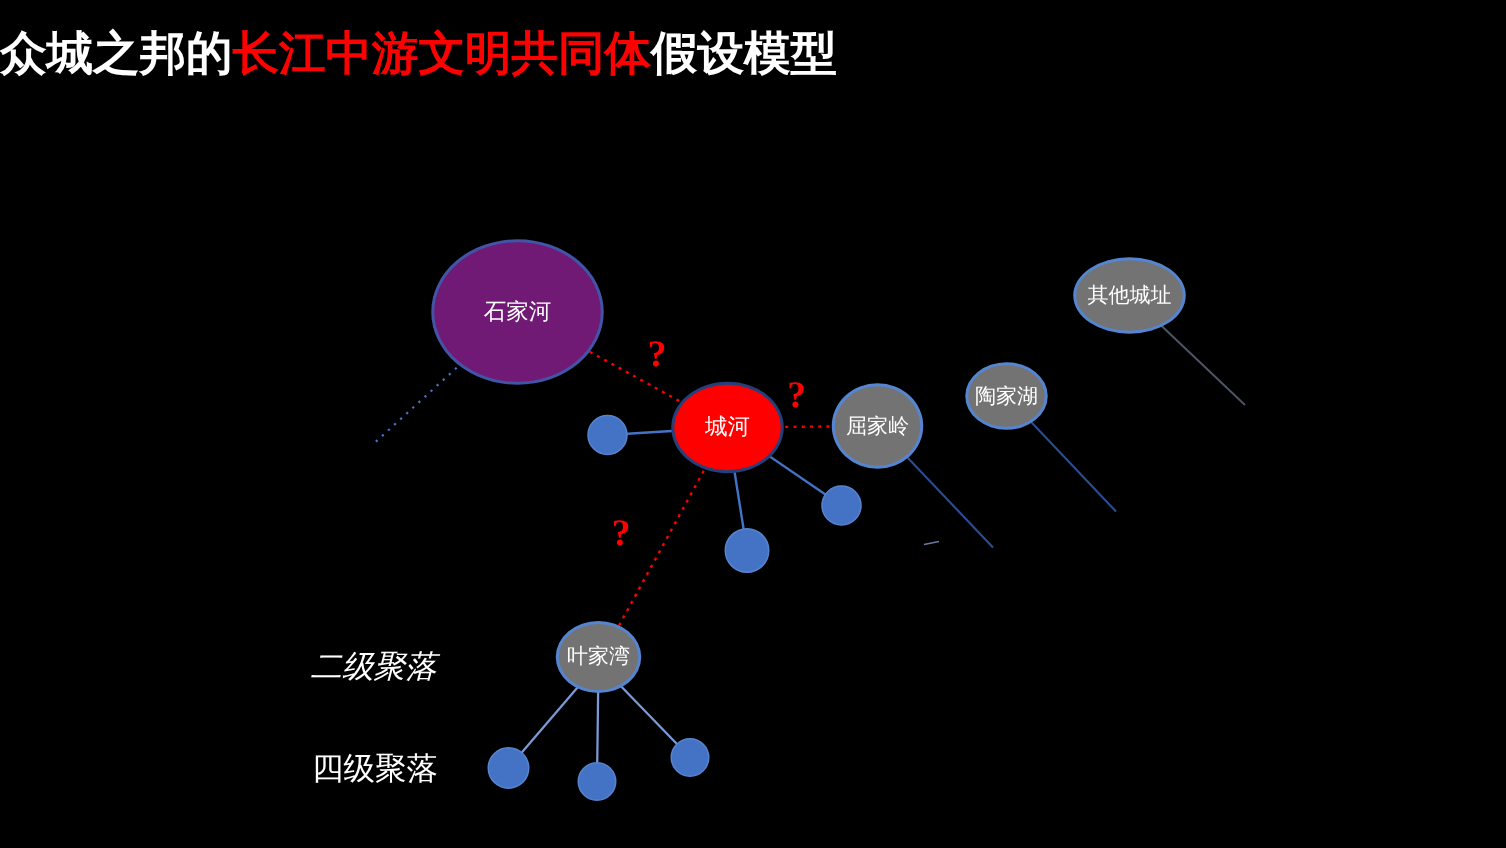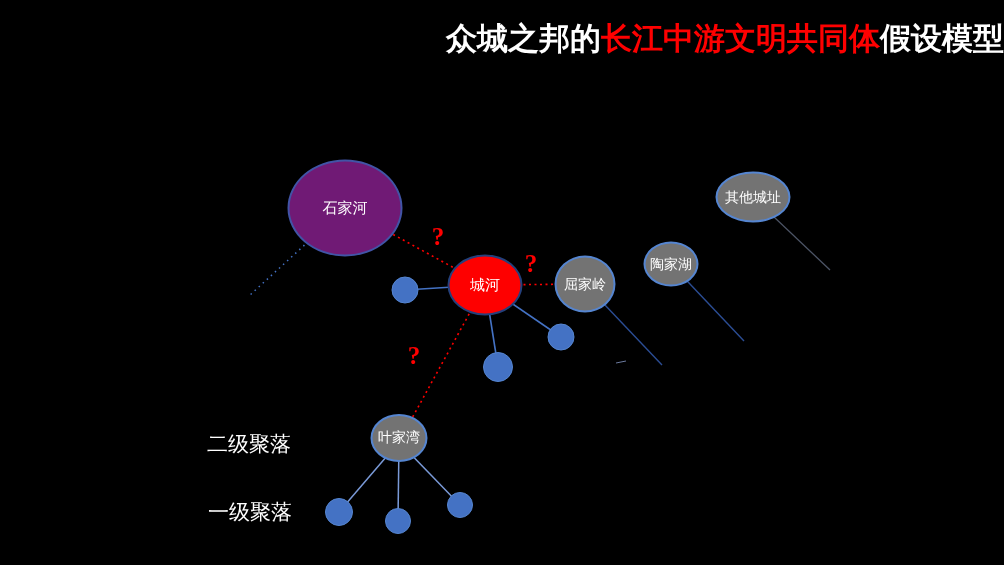--- a/index.html
+++ b/index.html
@@ -5,22 +5,22 @@
   html,body{margin:0;padding:0;background:#000;}
   #slide{
     position:relative;
     width:1004px;height:565px;
     background:#000;
     overflow:hidden;
     font-family:"Liberation Sans","DejaVu Sans",sans-serif;
   }
   #title{
     position:absolute;top:22px;left:0;width:100%;
-    text-align:right;
-    font-family:Liberation Sans, sans-serif;
+    text-align:left;
+    font-family:Liberation Mono, monospace;
     font-weight:bold;font-size:31px;line-height:34px;
     color:#ffffff;white-space:nowrap;letter-spacing:0px;
   }
   #title .hl{color:#fe0000;}
   .rowlabel{
     position:absolute;
     font-family:"Liberation Serif","DejaVu Serif",serif;
     font-size:21px;color:#ffffff;white-space:nowrap;
   }
   svg.edges{position:absolute;left:0;top:0;z-index:1;}
@@ -46,22 +46,22 @@
 </style>
 </head>
 <body>
 
 <div id="slide">
 
   <div id="title">
     <span>众城之邦的</span><span class="hl">长江中游文明共同体</span><span>假设模型</span>
   </div>
 
-  <div class="rowlabel" style="left:207px;top:430px;">二级聚落</div>
-  <div class="rowlabel" style="left:208px;top:498px;">一级聚落</div>
+  <div class="rowlabel" style="left:207px;top:430px;font-style:italic;">二级聚落</div>
+  <div class="rowlabel" style="left:208px;top:498px;">四级聚落</div>
 
   <svg class="edges" width="1004" height="565" viewBox="0 0 1004 565">
 
     <line x1="485" y1="285" x2="405" y2="290" stroke="#4472c4" stroke-width="1.6"></line>
     <line x1="485" y1="285" x2="498" y2="367" stroke="#4472c4" stroke-width="1.6"></line>
     <line x1="485" y1="285" x2="561" y2="337" stroke="#4472c4" stroke-width="1.6"></line>
 
     <line x1="399" y1="442" x2="339" y2="512" stroke="#7a9ad8" stroke-width="1.5"></line>
     <line x1="399" y1="442" x2="398" y2="521" stroke="#7a9ad8" stroke-width="1.5"></line>
     <line x1="399" y1="442" x2="460" y2="505" stroke="#7a9ad8" stroke-width="1.5"></line>

